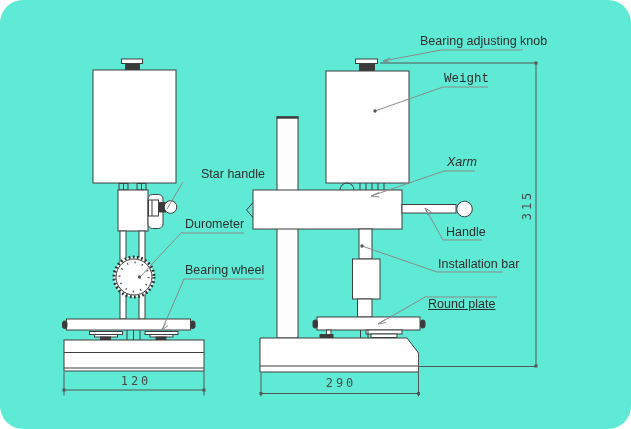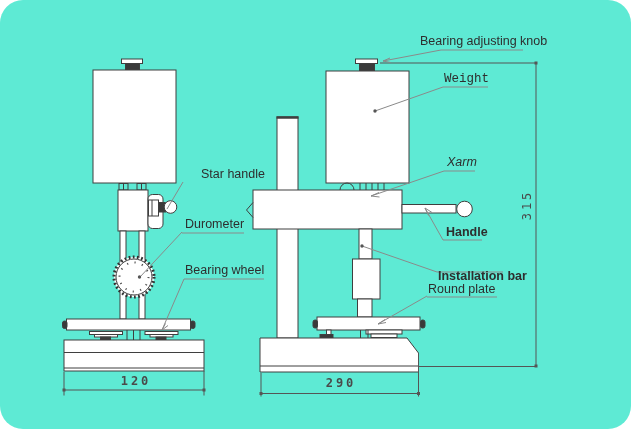--- a/index.html
+++ b/index.html
@@ -2,21 +2,21 @@
 <html><head>
 <meta charset="utf-8">
 <style>
   html,body{margin:0;padding:0;background:#fff;}
   #canvas{position:relative;width:631px;height:429px;background:#5eead4;overflow:hidden;
           font-family:"Liberation Sans", sans-serif;border-radius:23px;}
   #drawing{position:absolute;left:0;top:0;}
   .lbl{position:absolute;font-size:12.5px;color:#2e2e2e;white-space:nowrap;line-height:1;}
   .dim{position:absolute;font-family:"DejaVu Sans Mono", monospace;font-size:12px;color:#4a4a4a;
        letter-spacing:3px;white-space:nowrap;line-height:1;}
-  .dim.center{transform:translateX(-50%);font-weight:bold;}
+  .dim.center{transform:translateX(-50%);}
   .dim.vert{transform:translate(-50%,-50%) rotate(-90deg);}
 </style>
 </head>
 <body>
 
 <div id="canvas">
 
   <svg id="drawing" width="631" height="429" viewBox="0 0 631 429">
 
     <g stroke="#3f3f3f" stroke-width="1" fill="none">
@@ -203,23 +203,23 @@
       <line x1="184" y1="279" x2="264" y2="279"></line>
       <line x1="184" y1="279" x2="162" y2="330"></line>
       <line x1="162" y1="330" x2="165.5" y2="323.5"></line>
       <line x1="162" y1="330" x2="168" y2="325.5"></line>
     </g>
   </svg>
 
   <span class="lbl" style="left:420px;top:35px;">Bearing adjusting knob</span>
   <span class="lbl" style="left:444px;top:73px;font-family:Liberation Mono, monospace;">Weight</span>
   <span class="lbl" style="left:447px;top:156px;font-style:italic;">Xarm</span>
-  <span class="lbl" style="left:446px;top:226px;font-weight:bold;">Handle</span>
-  <span class="lbl" style="left:438px;top:270px;font-weight:bold;">Installation bar</span>
-  <span class="lbl" style="left:428px;top:283px;">Round plate</span>
+  <span class="lbl" style="left:446px;top:226px;">Handle</span>
+  <span class="lbl" style="left:438px;top:258px;">Installation bar</span>
+  <span class="lbl" style="left:428px;top:298px;text-decoration:underline;">Round plate</span>
   <span class="lbl" style="left:181px;top:168px;margin-left:20px;">Star handle</span>
   <span class="lbl" style="left:185px;top:218px;">Durometer</span>
   <span class="lbl" style="left:185px;top:264px;">Bearing wheel</span>
 
   <span class="dim center" style="left:136px;top:375px;">120</span>
   <span class="dim center" style="left:341px;top:377px;">290</span>
   <span class="dim vert" style="left:527px;top:205px;">315</span>
 
 </div>
 

